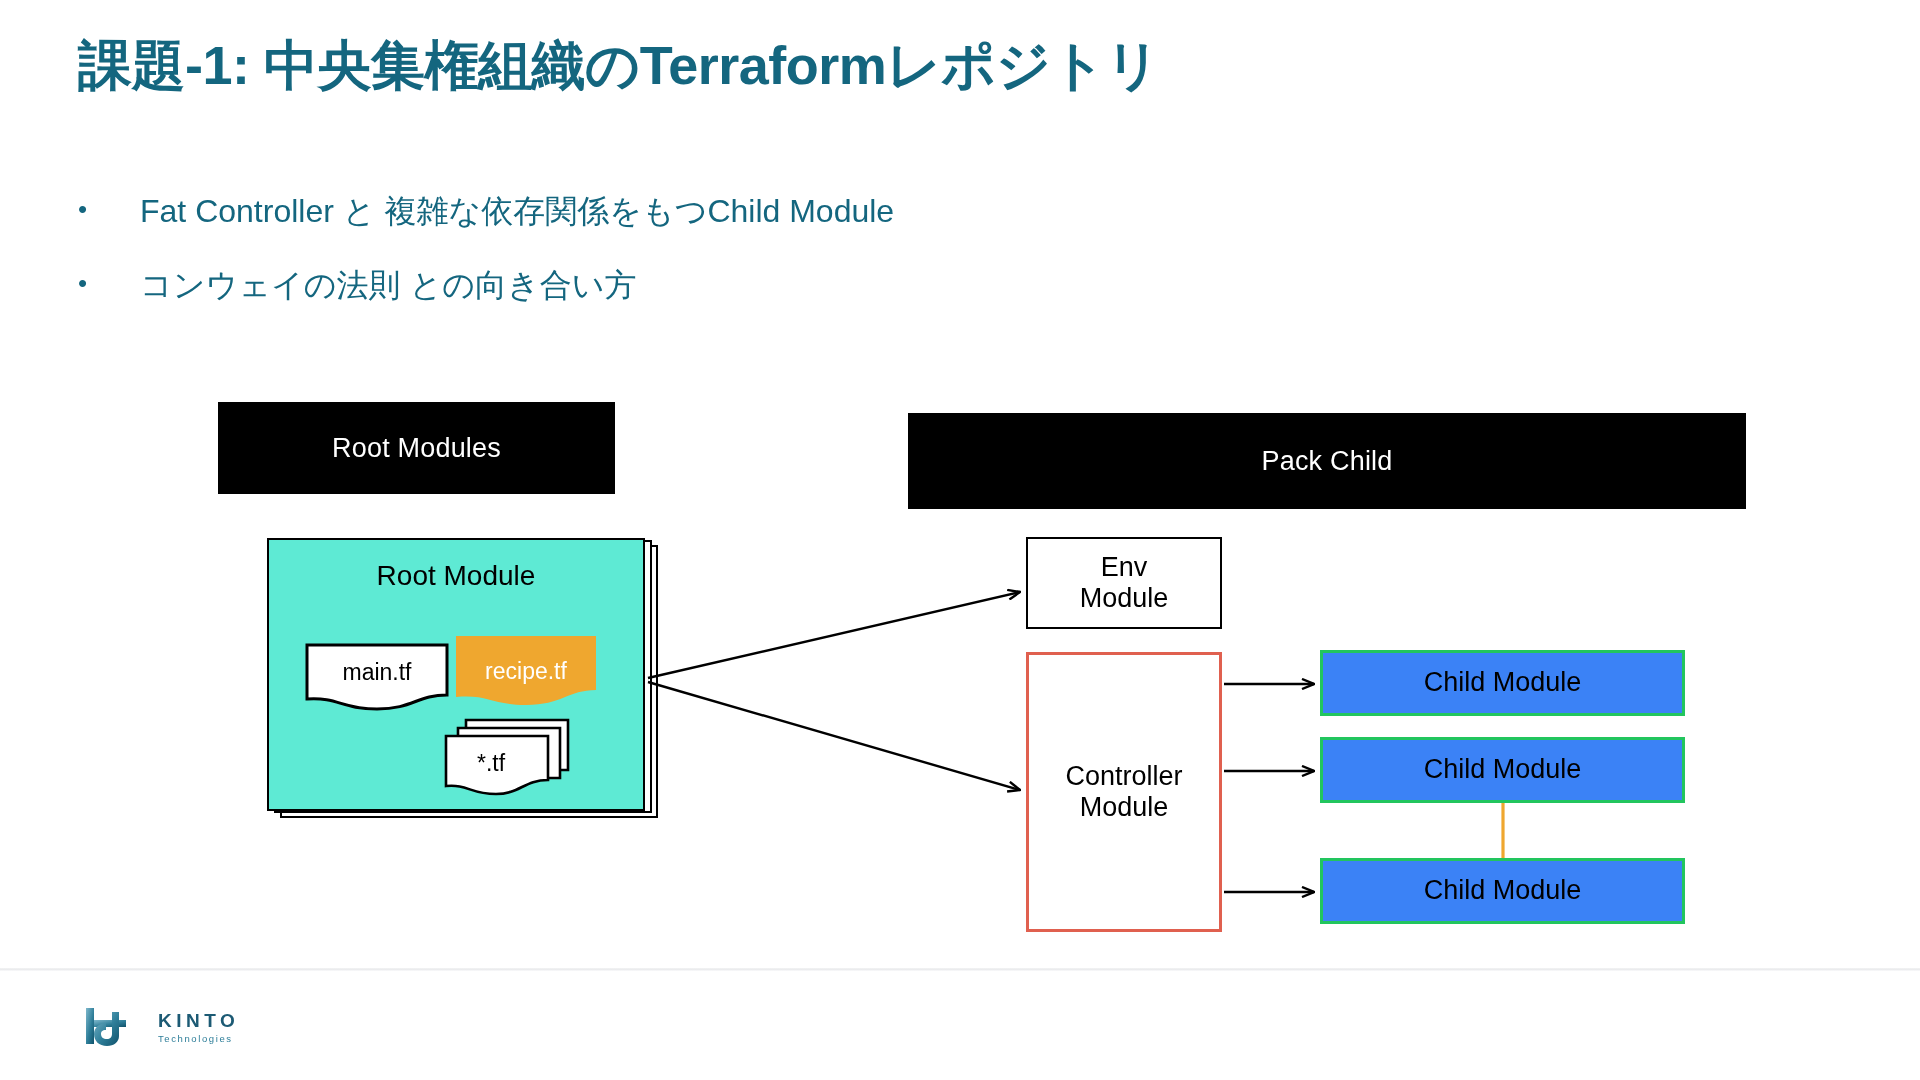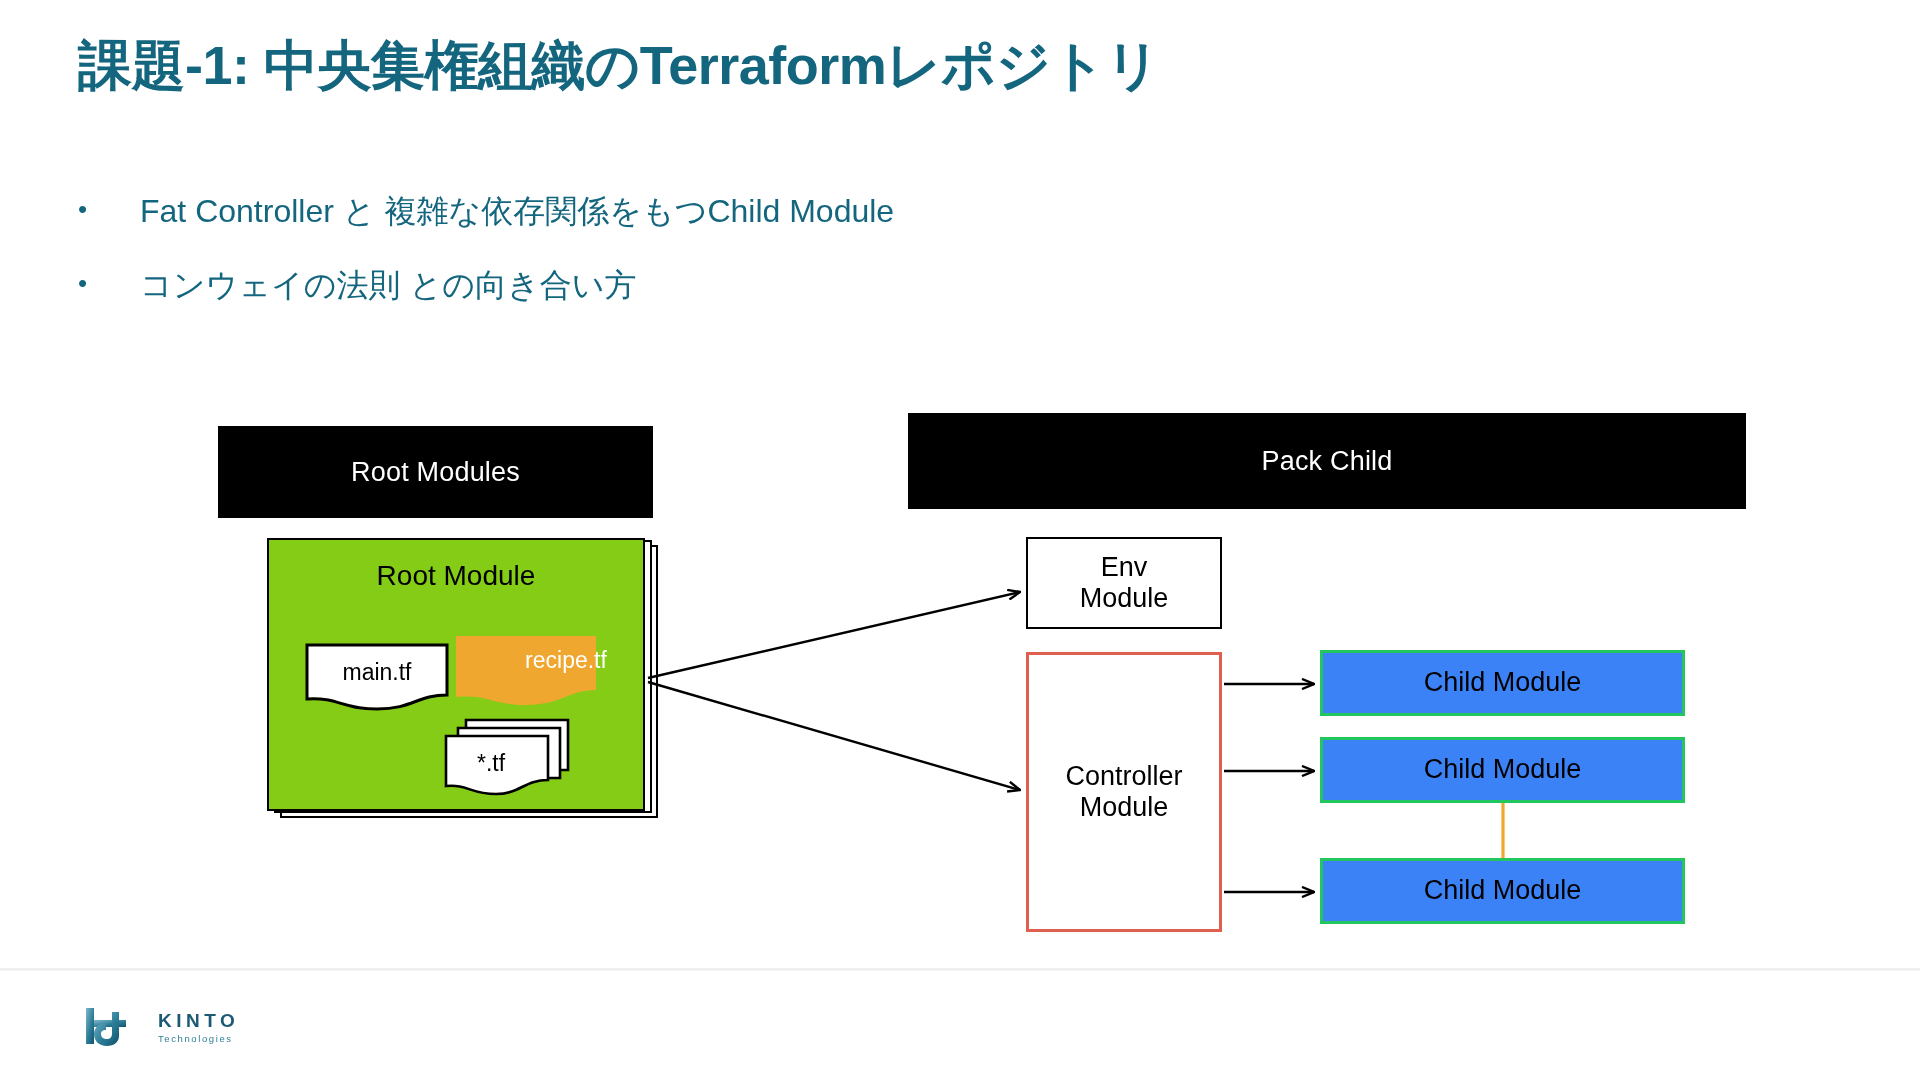--- a/index.html
+++ b/index.html
@@ -78,21 +78,21 @@
     font-size:27px;
     line-height:1.15;
   }
 
   
   .stack-sheet{
     background:#ffffff;
     border:2.5px solid #000000;
   }
   .root-front{
-    background:#84cc16;
+    background:#5eead4;
     border:2.5px solid #000000;
   }
   .root-label{
     position:absolute;
     width:100%;
     text-align:center;
     font-size:28px;
     color:#000000;
     top:20px;
   }
@@ -137,21 +137,21 @@
       <span class="bullet-text">Fat Controller と 複雑な依存関係をもつChild Module</span>
     </div>
 
     <div class="bullet-row">
       <span class="bullet-dot">•</span>
       <span class="bullet-text">コンウェイの法則 との向き合い方</span>
     </div>
 
   </div>
 
-  <div class="diag-el section-header" style="left:218px;top:426px;width:435px;height:92px;">Root Modules</div>
+  <div class="diag-el section-header" style="left:218px;top:402px;width:397px;height:92px;">Root Modules</div>
 
   <div class="diag-el section-header" style="left:908px;top:413px;width:838px;height:96px;">Pack Child</div>
 
   <div class="diag-el stack-sheet" style="left:280px;top:545px;width:378px;height:273px;"></div>
   <div class="diag-el stack-sheet" style="left:274px;top:540px;width:378px;height:273px;"></div>
 
   <div class="diag-el root-front" style="left:267px;top:538px;width:378px;height:273px;">
     <div class="root-label">Root Module</div>
   </div>
 
@@ -159,21 +159,21 @@
     <svg width="144" height="68" viewBox="0 0 144 68">
       <path d="M2,2 L142,2 L142,52 C112,52 108,66 72,66 C36,66 34,54 2,56 Z" fill="#ffffff" stroke="#000000" stroke-width="3"></path>
     </svg>
     <div class="doc-label" style="top:16px;">main.tf</div>
   </div>
 
   <div class="doc-wrap" style="left:456px;top:636px;width:140px;height:72px;">
     <svg width="140" height="72" viewBox="0 0 140 72">
       <path d="M0,0 L140,0 L140,54 C112,54 106,69 70,69 C36,69 32,58 0,61 Z" fill="#EFA72F" stroke="none"></path>
     </svg>
-    <div class="doc-label light" style="top:11px;padding-left:40px;">recipe.tf</div>
+    <div class="doc-label light" style="top:22px;">recipe.tf</div>
   </div>
 
   <div class="doc-wrap" style="left:442px;top:718px;width:130px;height:80px;">
     <svg width="130" height="80" viewBox="0 0 130 80">
       <path d="M24,2 L126,2 L126,52 L24,52 Z" fill="#ffffff" stroke="#000000" stroke-width="2.6"></path>
       <path d="M16,10 L118,10 L118,60 L16,60 Z" fill="#ffffff" stroke="#000000" stroke-width="2.6"></path>
       <path d="M4,18 L106,18 L106,62 C82,62 78,76 54,76 C28,76 26,66 4,68 Z" fill="#ffffff" stroke="#000000" stroke-width="2.6"></path>
     </svg>
     <div class="doc-label" style="top:32px;left:-16px;">*.tf</div>
   </div>

